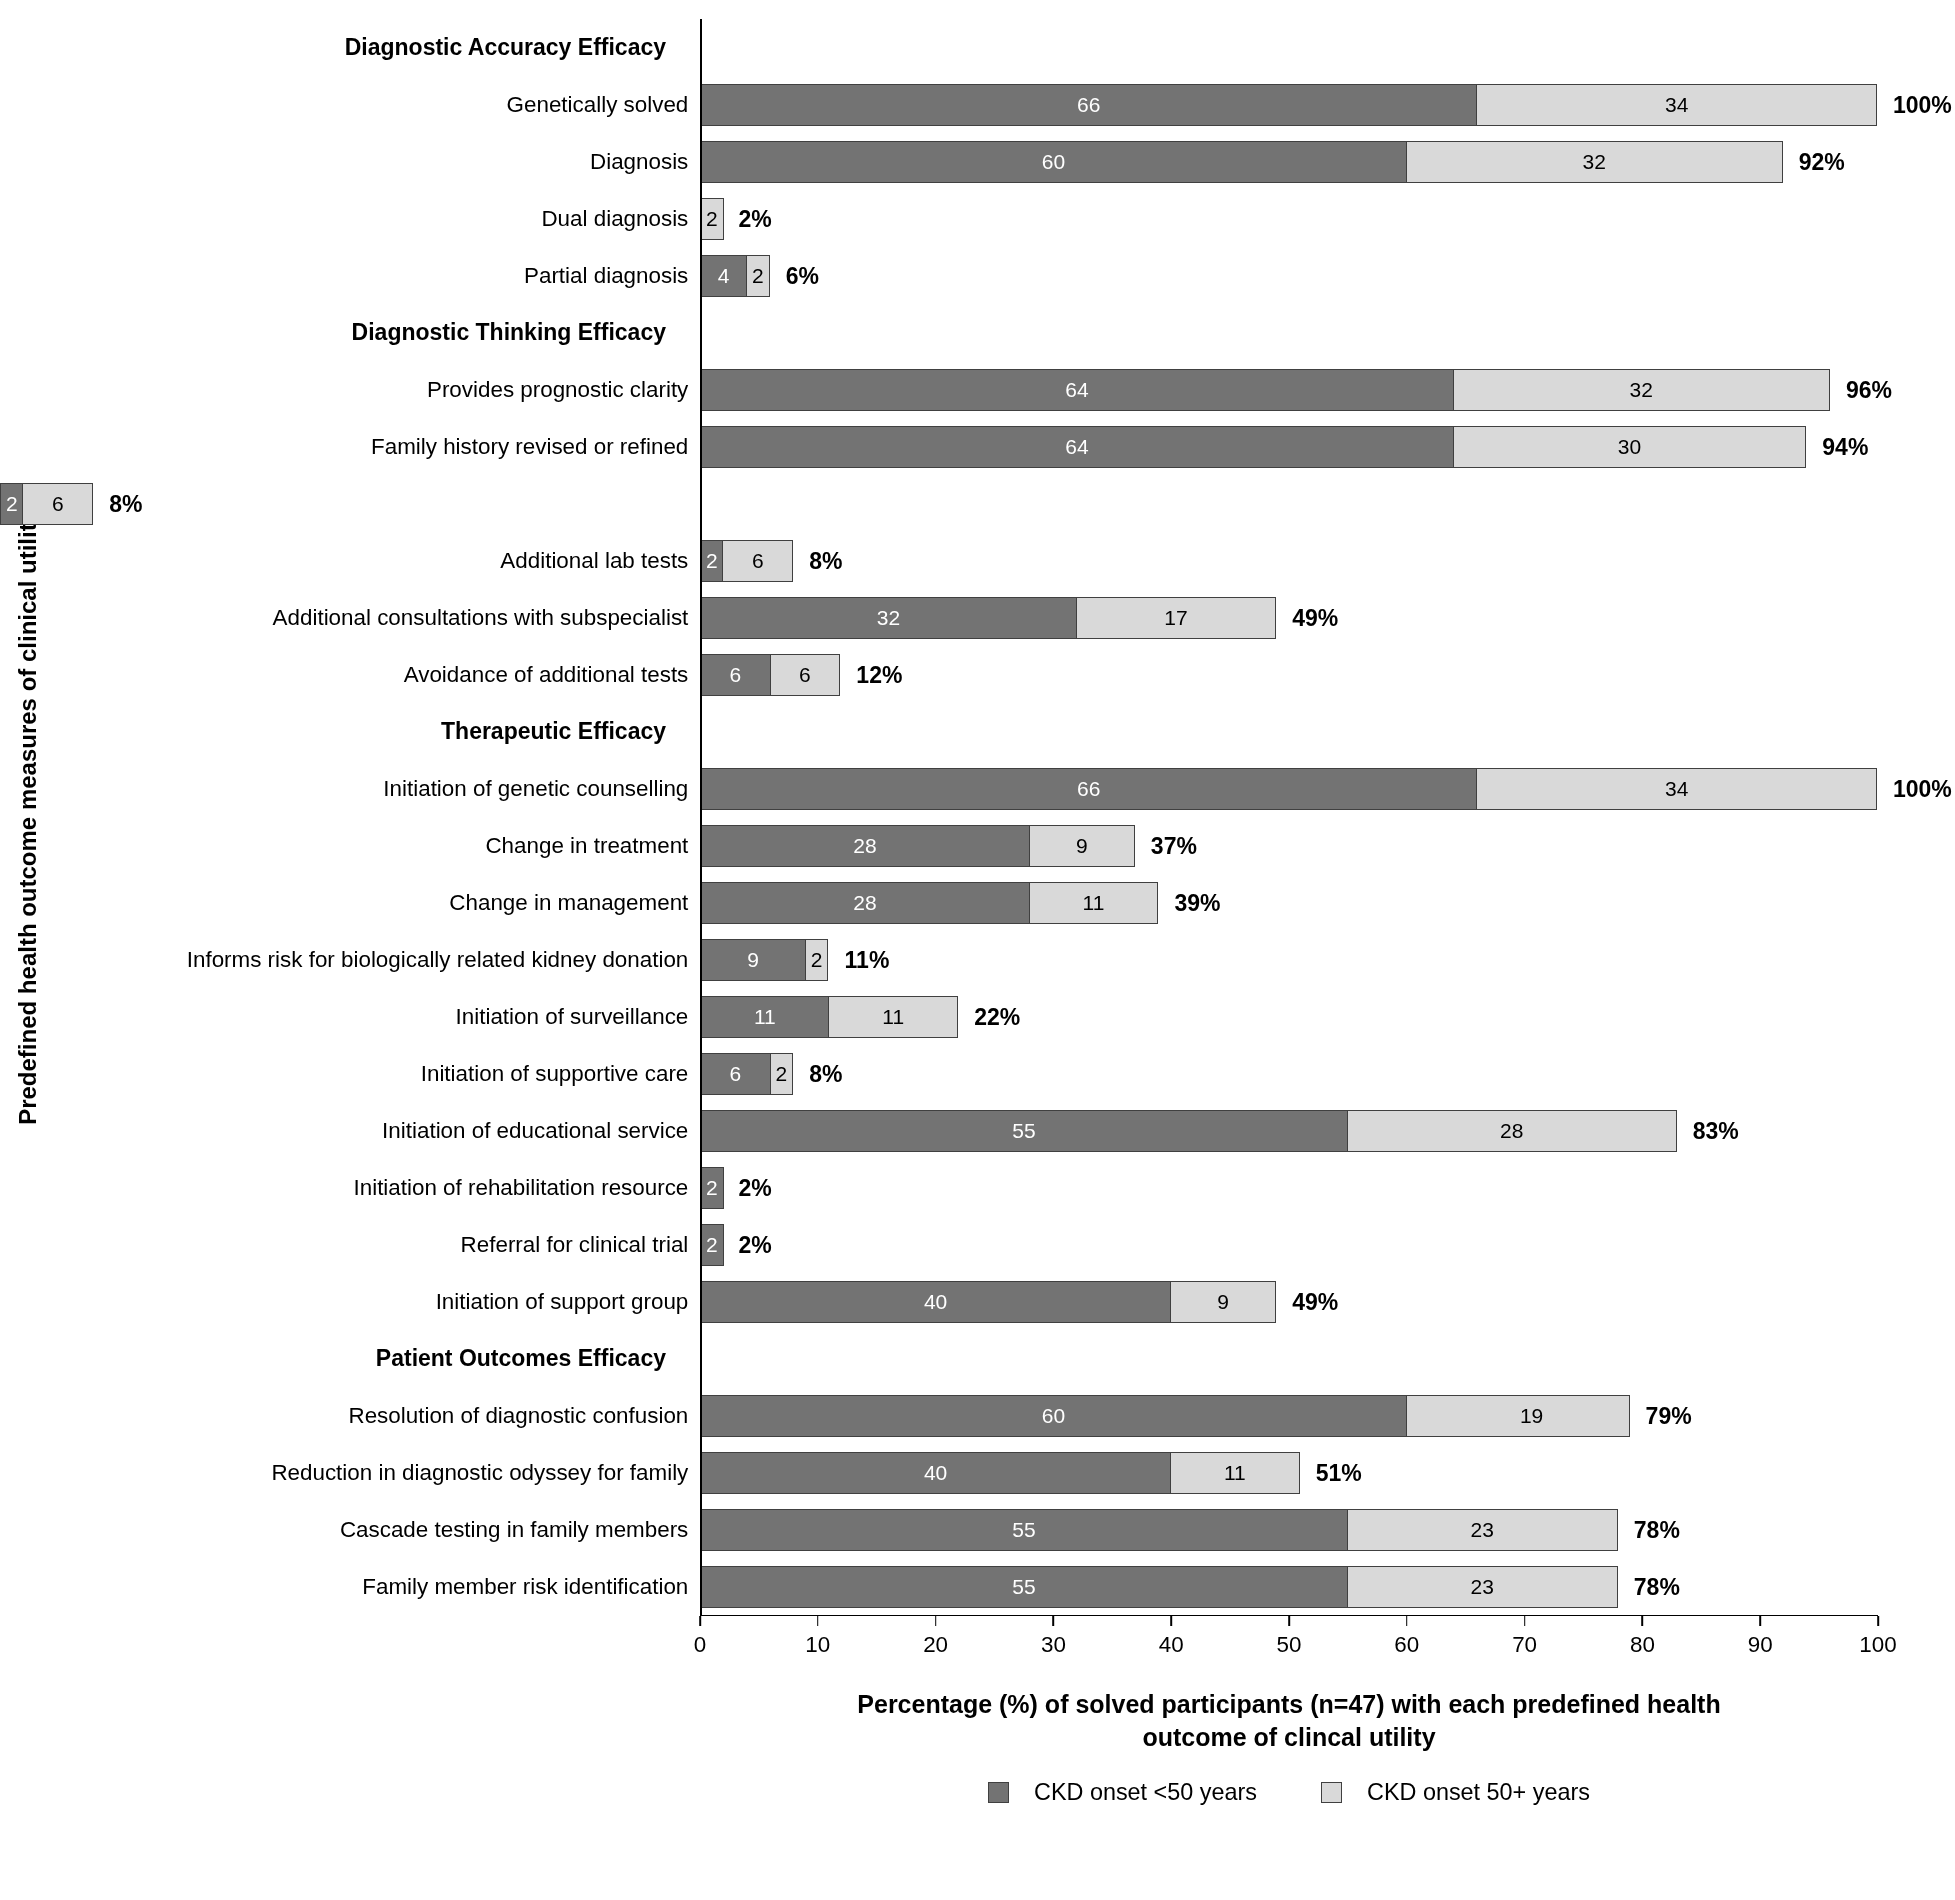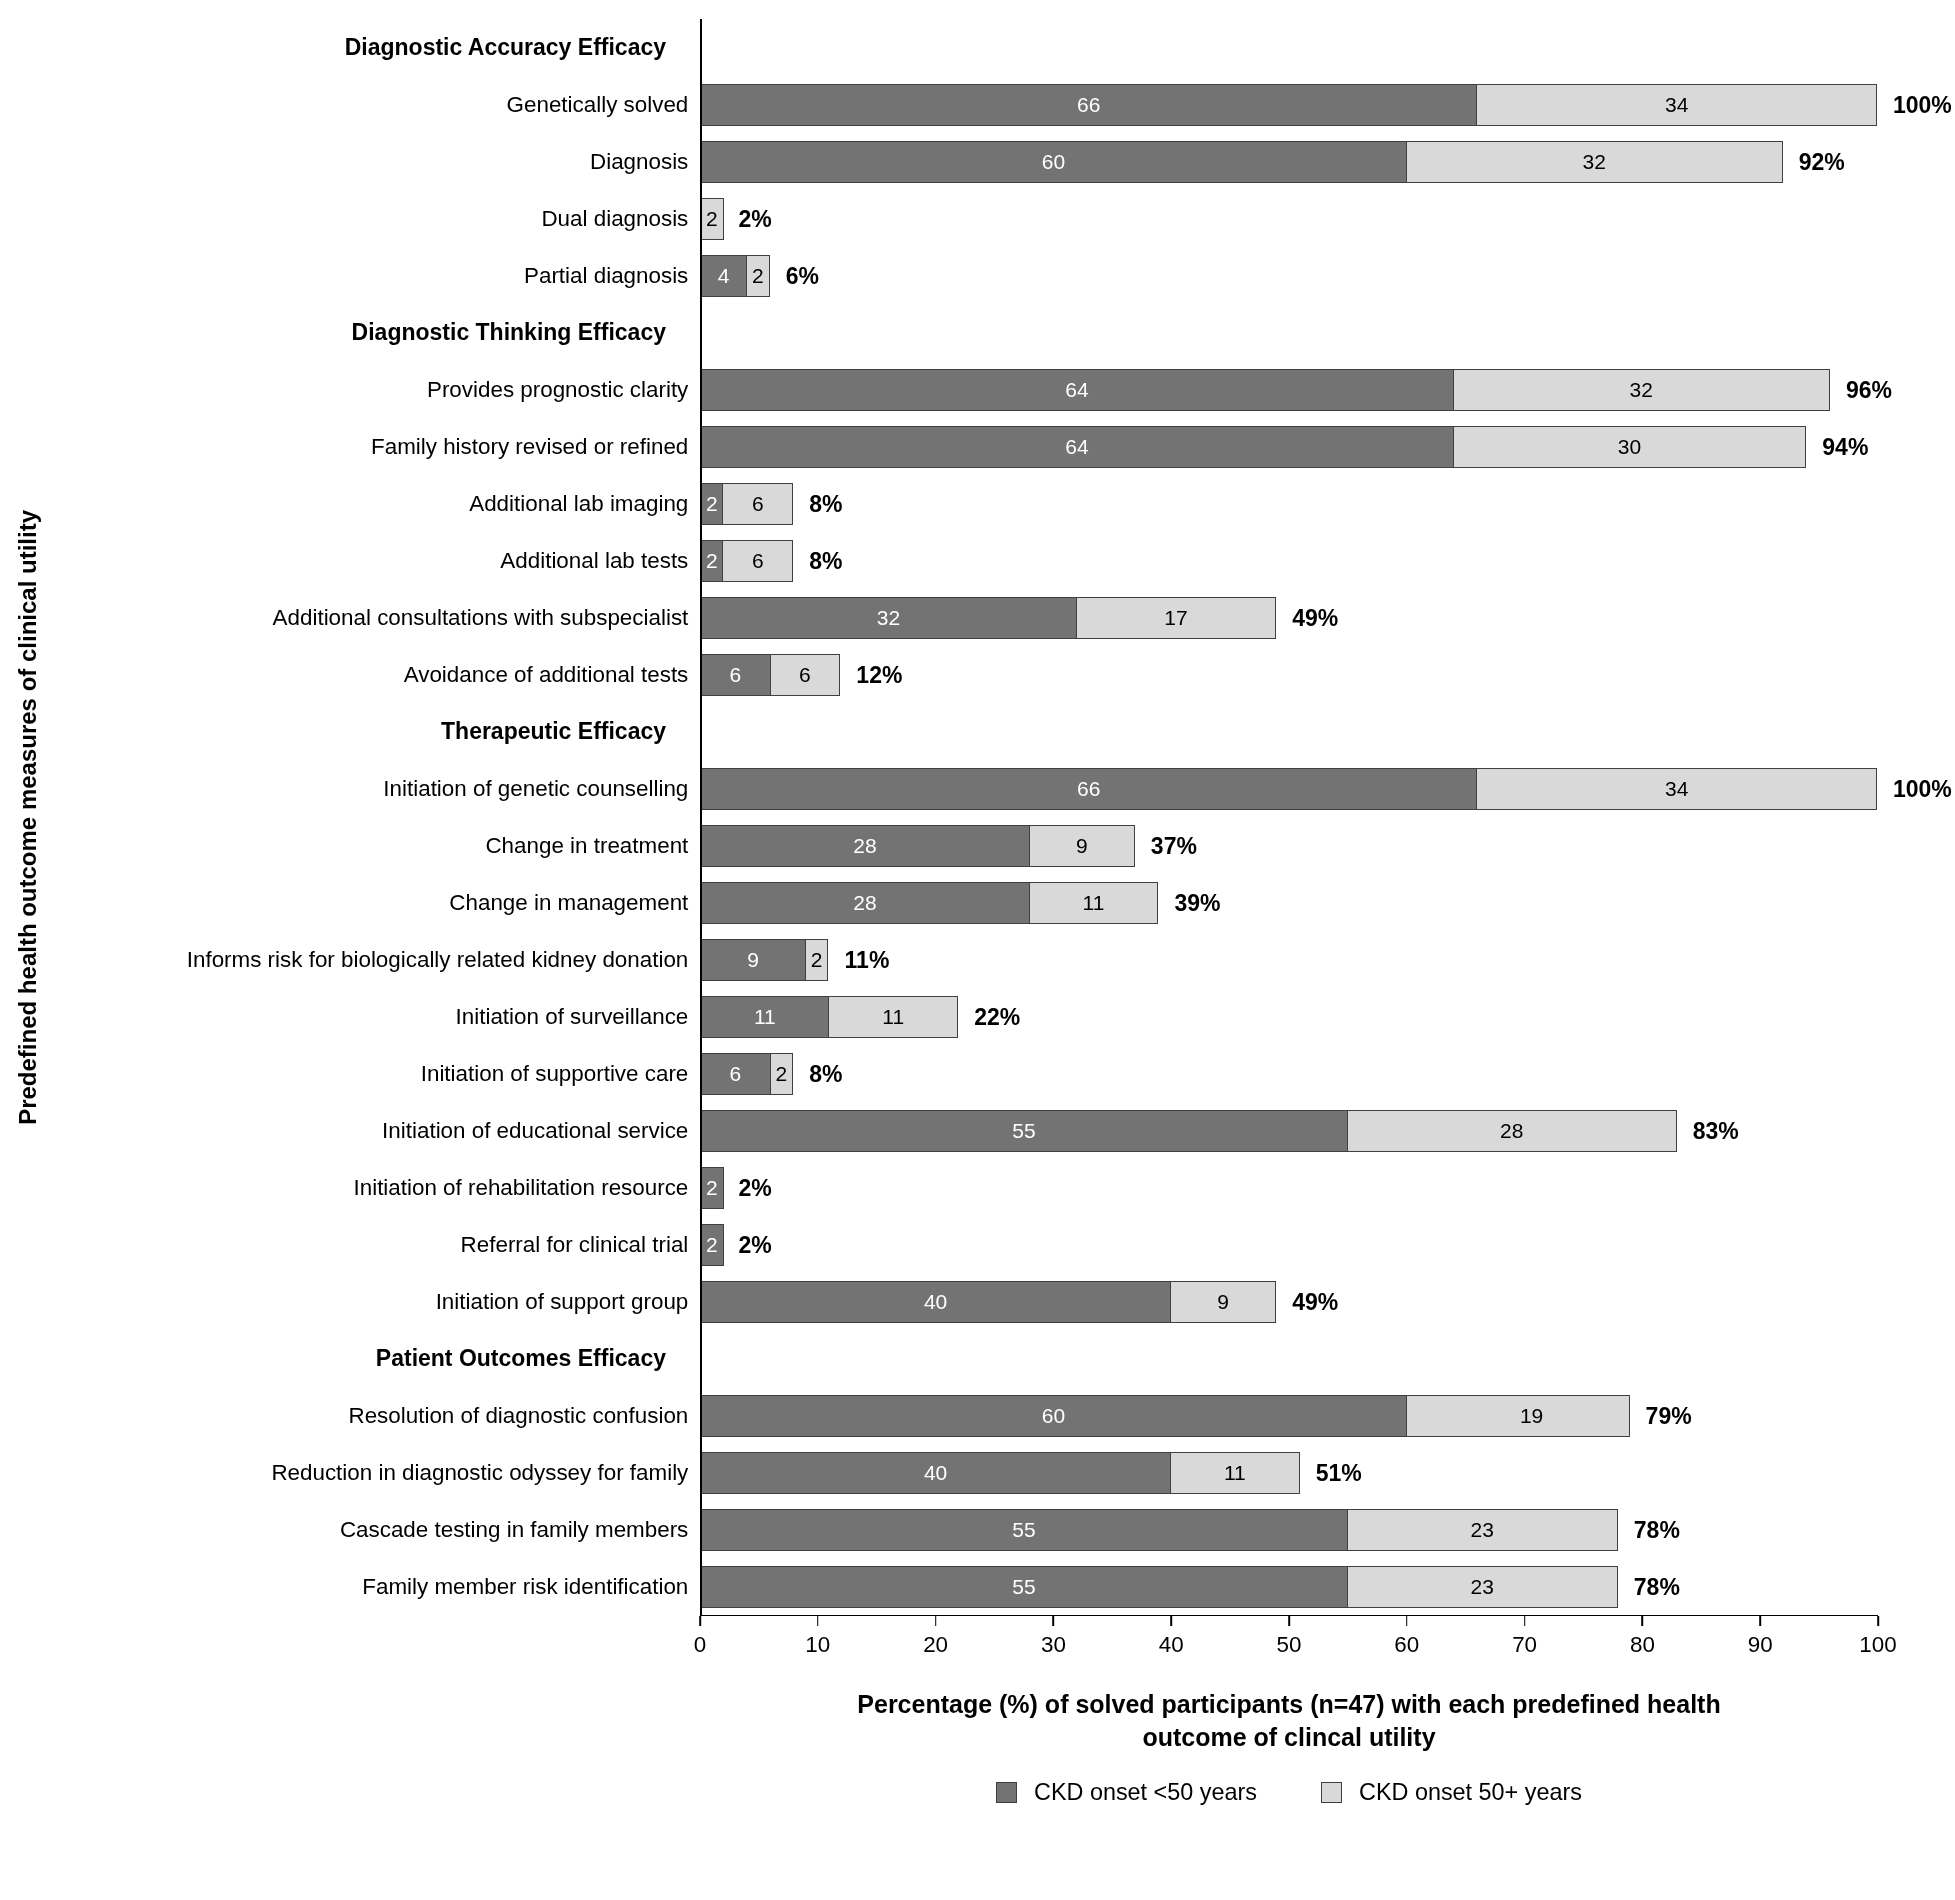--- a/index.html
+++ b/index.html
@@ -26,21 +26,21 @@
   .total { position: absolute; top: 50%; transform: translateY(-50%); font-weight: bold; font-size: 23px; white-space: nowrap; }
 
   .xaxis { position: relative; margin-left: 700px; width: 1178px; height: 60px; border-top: 1.6px solid #000; }
   .tickmark { position: absolute; top: 0; width: 1.6px; height: 9.6px; background: #000; transform: translateX(-50%); }
   .ticklabel { position: absolute; top: 16px; transform: translateX(-50%); font-size: 22.4px; }
 
   .x-title { margin-left: 700px; width: 1178px; margin-top: 11.7px; text-align: center; font-weight: bold; font-size: 25px; line-height: 1.32; }
   .x-title .inner { max-width: 948px; margin: 0 auto; }
 
   .legend { margin-left: 700px; width: 1178px; margin-top: 25.6px; display: flex; justify-content: center; align-items: center; gap: 64px; font-size: 23.4px; }
-  .legend-item { display: flex; align-items: center; gap: 17px; text-align: right; }
+  .legend-item { display: flex; align-items: center; gap: 25px; text-align: right; }
   .swatch { width: 21px; height: 21px; box-sizing: border-box; border: 1.6px solid #404040; display: inline-block; }
 </style>
 </head>
 <body>
 
 <div class="figure">
 
   <div class="chart-area">
     <div class="y-title">
       <span>Predefined health outcome measures of clinical utility</span>
@@ -95,21 +95,20 @@
         </div>
         <div class="row">
           <div class="label">Family history revised or refined</div>
           <div class="track">
             <div class="seg" style="width: 64%; background: rgb(115, 115, 115); color: rgb(255, 255, 255);">64</div>
             <div class="seg" style="width: 30%; background: rgb(217, 217, 217); color: rgb(0, 0, 0);">30</div>
             <div class="total" style="left: calc(94% + 15px);">94%</div>
           </div>
         </div>
         <div class="row">
-          <div class="label">Additional lab imaging</div>
           <div class="track">
             <div class="seg" style="width: 2%; background: rgb(115, 115, 115); color: rgb(255, 255, 255);">2</div>
             <div class="seg" style="width: 6%; background: rgb(217, 217, 217); color: rgb(0, 0, 0);">6</div>
             <div class="total" style="left: calc(8% + 15px);">8%</div>
           </div>
         </div>
         <div class="row">
           <div class="label">Additional lab tests</div>
           <div class="track">
             <div class="seg" style="width: 2%; background: rgb(115, 115, 115); color: rgb(255, 255, 255);">2</div>

